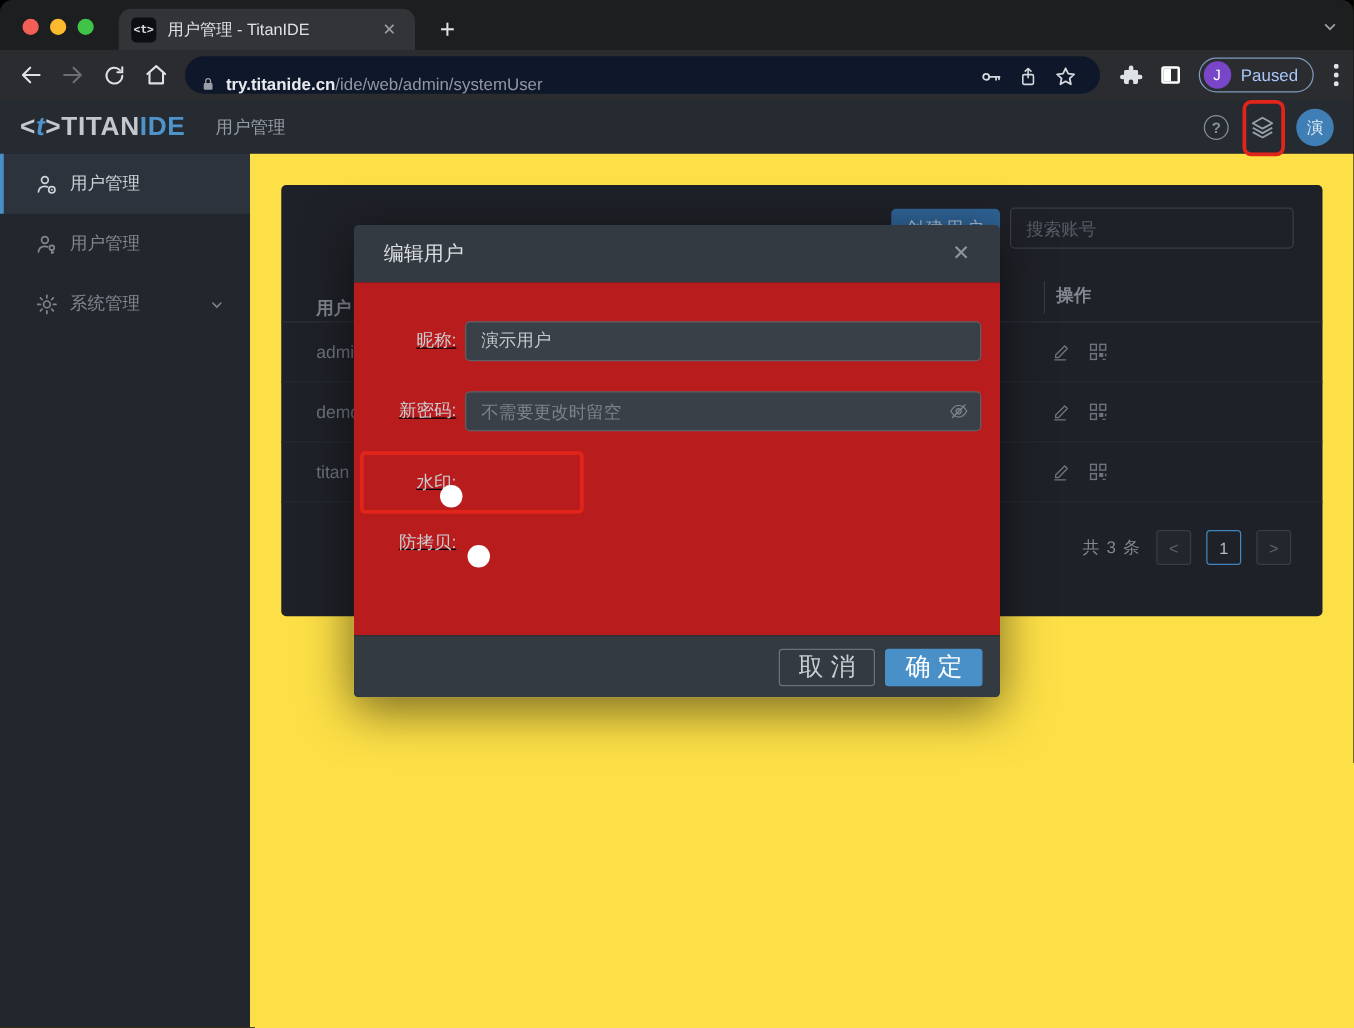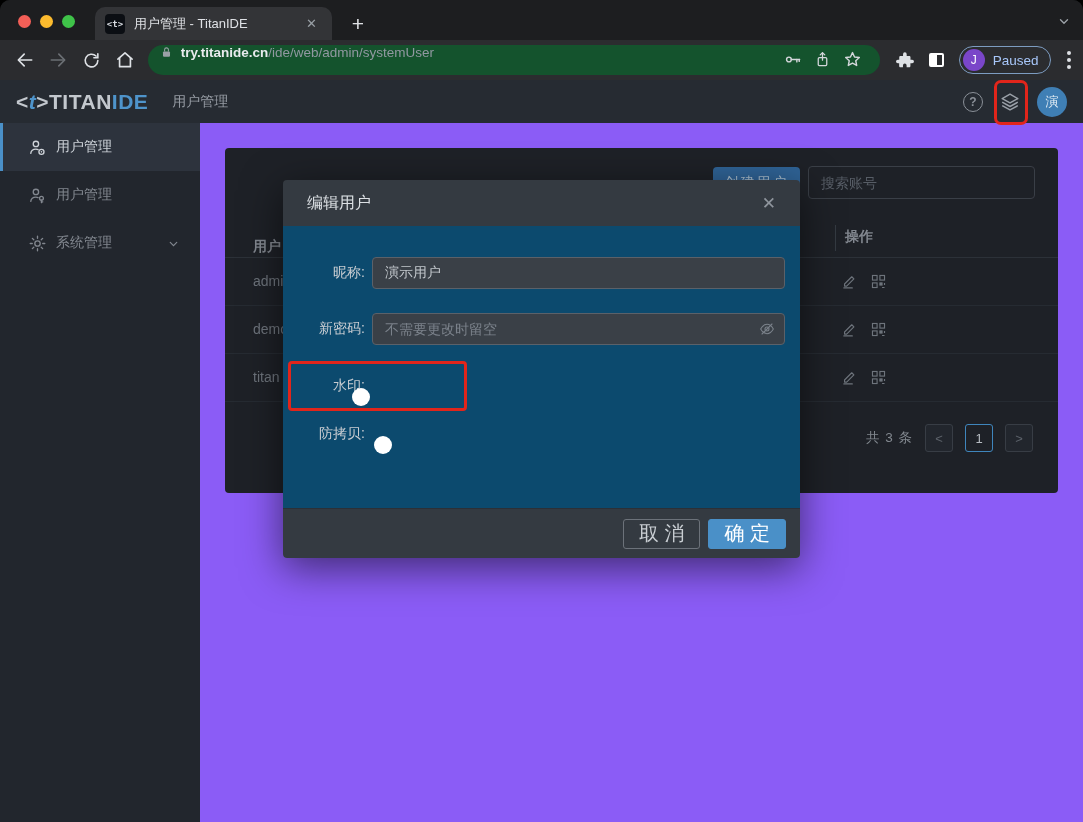--- a/index.html
+++ b/index.html
@@ -20,22 +20,22 @@
   .tab-title { color:#dfe1e5; font-size:13px; margin-left:9px; flex:1; white-space:nowrap; overflow:hidden; }
   .tab-close { color:#9aa0a6; font-size:13px; padding:2px 5px; cursor:default; }
   .newtab { position:absolute; left:344px; top:10px; width:28px; height:28px; color:#dfe1e5;
             font-size:21px; display:flex; align-items:center; justify-content:center; }
   .tab-chevron { position:absolute; right:12px; top:14px; color:#9aa0a6; }
 
   .toolbar { position:absolute; left:0; top:40px; width:1083px; height:40px; background:#2b2c2f;
              display:flex; align-items:center; }
   .nav-ic { width:34px; height:34px; display:flex; align-items:center; justify-content:center; color:#dee1e5; }
   .nav-ic.disabled { color:#6b6f74; }
-  .urlbar { height:30px; width:744px; margin-left:6px; background:#14532d; border-radius:15px;
-            display:flex; align-items:flex-start; padding:0 12px; color:#9aa0a6; }
+  .urlbar { height:30px; width:744px; margin-left:6px; background:#0f172a; border-radius:15px;
+            display:flex; align-items:flex-end; padding:0 12px; color:#9aa0a6; }
   .url-text { font-size:13.5px; margin-left:8px; flex:1; white-space:nowrap; overflow:hidden; }
   .url-host { color:#e8eaed; font-weight:bold; }
   .url-path { color:#9198a1; }
   .url-ic { width:30px; height:28px; display:flex; align-items:center; justify-content:center; color:#d4d7db; }
   .ext-ic { width:32px; height:32px; display:flex; align-items:center; justify-content:center; color:#dee1e5; }
   .panel-ic { width:15px; height:14px; border:2px solid #fff; border-radius:2px;
               background:linear-gradient(90deg,#fff 55%,transparent 55%); }
   .profile-pill { height:28px; margin:0 4px 0 6px; border:1px solid #7d9cc0; border-radius:14px;
                   display:flex; align-items:center; padding:0 12px 0 3px; gap:8px; }
   .profile-avatar { width:22px; height:22px; border-radius:50%; background:#7a46c9; color:#fff;
@@ -58,21 +58,21 @@
   .user-avatar { width:30px; height:30px; border-radius:50%; background:#3f7fb5; color:#e8f0f7;
                  font-size:13px; display:flex; align-items:center; justify-content:center; }
 
   .sidebar { position:absolute; left:0; top:123px; width:200px; height:699px; background:#22262d; }
   .side-item { height:48px; display:flex; align-items:center; padding-left:24px; color:#82878f;
                font-size:14px; border-left:3px solid transparent; }
   .side-item.active { background:#2d333d; border-left-color:#4a90c8; color:#ced3d9; }
   .side-item .s-ic { width:20px; height:20px; margin-right:9px; display:flex; align-items:center; justify-content:center; }
   .side-item .s-chev { margin-left:auto; margin-right:20px; }
 
-  .main { position:absolute; left:200px; top:123px; width:883px; height:699px; background:#8b5cf6; }
+  .main { position:absolute; left:200px; top:123px; width:883px; height:699px; background:#fde047; }
   .card { position:absolute; left:25px; top:25px; width:833px; height:345px; background:#1e2127; border-radius:4px; }
   .create-btn { position:absolute; left:488px; top:19px; width:87px; height:31px; background:#2f6396;
                 border:none; border-radius:4px; color:#a9bdcd; font-size:14px; letter-spacing:2px; }
   .search-input { position:absolute; left:583px; top:18px; width:227px; height:33px; background:transparent;
                   border:1px solid #3a3f47; border-radius:4px; color:#aeb4bb; font-size:14px; padding:0 12px; outline:none; }
   .search-input::placeholder { color:#575d66; }
   .thead { position:absolute; left:0; top:70px; width:833px; height:40px; border-bottom:1px solid #2c3138; }
   .th-user { position:absolute; left:28px; top:20px; color:#82878f; font-size:14px; font-weight:bold; }
   .th-div { position:absolute; left:610px; top:7px; width:1px; height:26px; background:#343a42; }
   .th-op { position:absolute; left:620px; top:10px; color:#82878f; font-size:14px; font-weight:bold; }
@@ -84,21 +84,21 @@
   .pg-btn { width:28px; height:28px; background:#22262d; border:1px solid #383d45; border-radius:3px;
             color:#5c626a; font-size:13px; display:flex; align-items:center; justify-content:center; }
   .pg-btn.current { background:transparent; border-color:#3f86bd; color:#b7bcc2; }
 
   
   .modal { position:absolute; left:283px; top:180px; width:517px; height:378px; z-index:100;
            border-radius:4px; box-shadow:0 10px 40px rgba(0,0,0,.55); overflow:hidden; }
   .modal-header { height:46px; background:#343a41; display:flex; align-items:center; padding:0 24px; }
   .modal-title { color:#dce0e4; font-size:16px; }
   .modal-close { margin-left:auto; color:#8f959d; font-size:17px; }
-  .modal-body { height:282px; background:#0c4a6e; padding-top:31px; }
+  .modal-body { height:282px; background:#b91c1c; padding-top:31px;text-decoration:underline; }
   .form-row { display:flex; align-items:center; }
   .form-label { width:82px; text-align:right; color:#c9cdd2; font-size:14px; flex:0 0 82px; }
   .form-ctrl { margin-left:7px; position:relative; }
   .txt-input { width:413px; height:32px; background:#3a4047; border:1px solid #5b6169; border-radius:4px;
                color:#c3c8cd; font-size:14px; padding:0 34px 0 12px; outline:none; }
   .txt-input::placeholder { color:#7b828b; }
   .eye-ic { position:absolute; right:10px; top:8px; color:#7b828b; }
   .toggle { width:44px; height:22px; border-radius:11px; position:relative; }
   .toggle.off { background:#54585f; }
   .toggle.on { background:#569bd3; }

